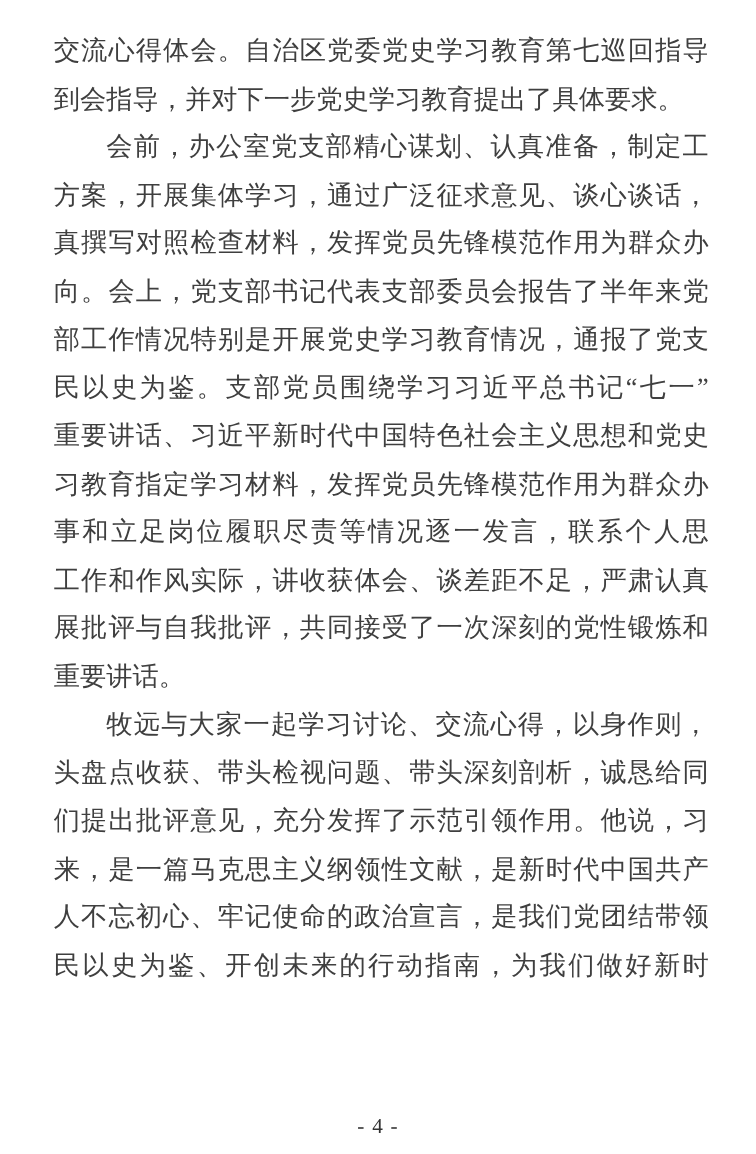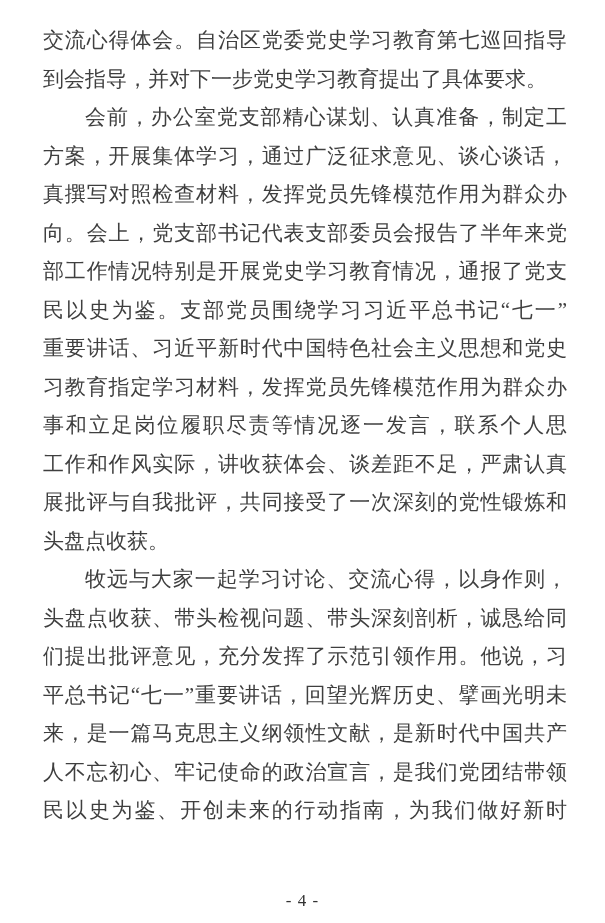--- a/index.html
+++ b/index.html
@@ -68,26 +68,25 @@
         <div class="line">方案，开展集体学习，通过广泛征求意见、谈心谈话，认</div>
         <div class="line">真撰写对照检查材料，发挥党员先锋模范作用为群众办实</div>
         <div class="line">向。会上，党支部书记代表支部委员会报告了半年来党支</div>
         <div class="line">部工作情况特别是开展党史学习教育情况，通报了党支部</div>
         <div class="line">民以史为鉴。支部党员围绕学习习近平总书记“七一”</div>
         <div class="line">重要讲话、习近平新时代中国特色社会主义思想和党史学</div>
         <div class="line">习教育指定学习材料，发挥党员先锋模范作用为群众办实</div>
         <div class="line">事和立足岗位履职尽责等情况逐一发言，联系个人思想、</div>
         <div class="line">工作和作风实际，讲收获体会、谈差距不足，严肃认真开</div>
         <div class="line">展批评与自我批评，共同接受了一次深刻的党性锻炼和思</div>
-        <div class="line para-end">头盘点收获。</div>
+        <div class="line para-end">重要讲话。</div>
       </div>
       <div class="para">
         <div class="line first-indent">牧远与大家一起学习讨论、交流心得，以身作则，带</div>
         <div class="line">头盘点收获、带头检视问题、带头深刻剖析，诚恳给同志</div>
         <div class="line">们提出批评意见，充分发挥了示范引领作用。他说，习近</div>
-        <div class="line">平总书记“七一”重要讲话，回望光辉历史、擘画光明未</div>
         <div class="line">来，是一篇马克思主义纲领性文献，是新时代中国共产党</div>
         <div class="line">人不忘初心、牢记使命的政治宣言，是我们党团结带领人</div>
         <div class="line">民以史为鉴、开创未来的行动指南，为我们做好新时代“三</div>
       </div>
     </div>
   <div class="page-number">- 4 -</div>
 </div>
 
 </body></html>

